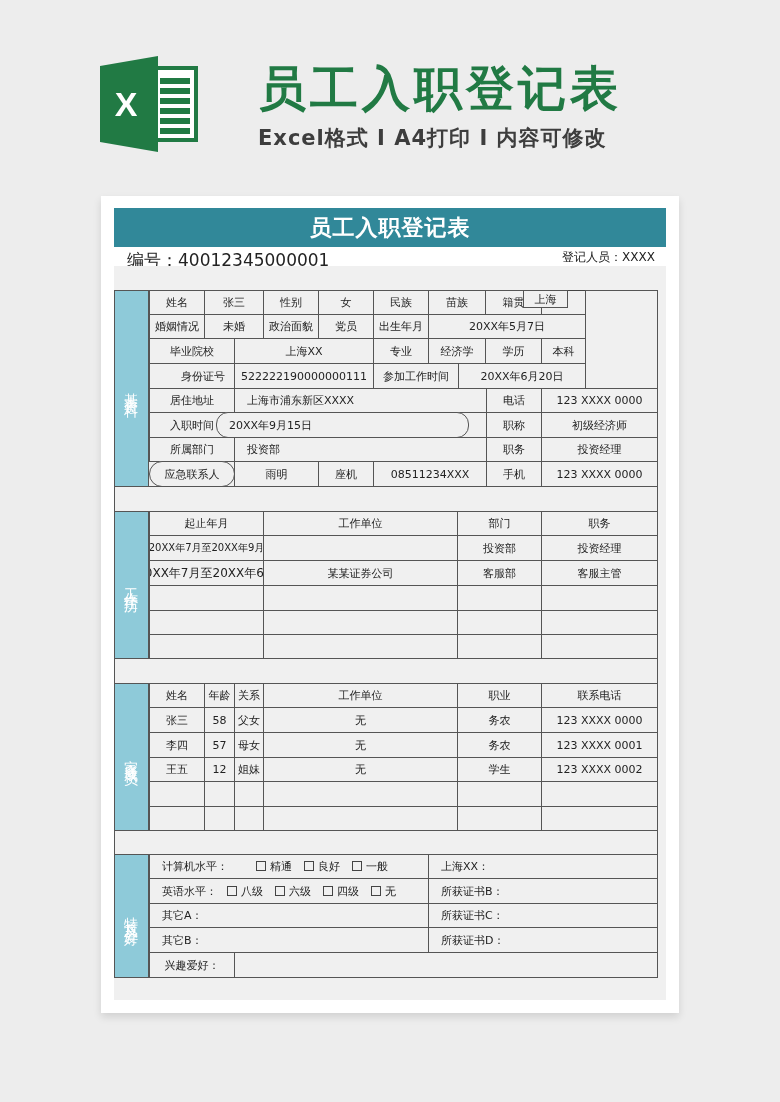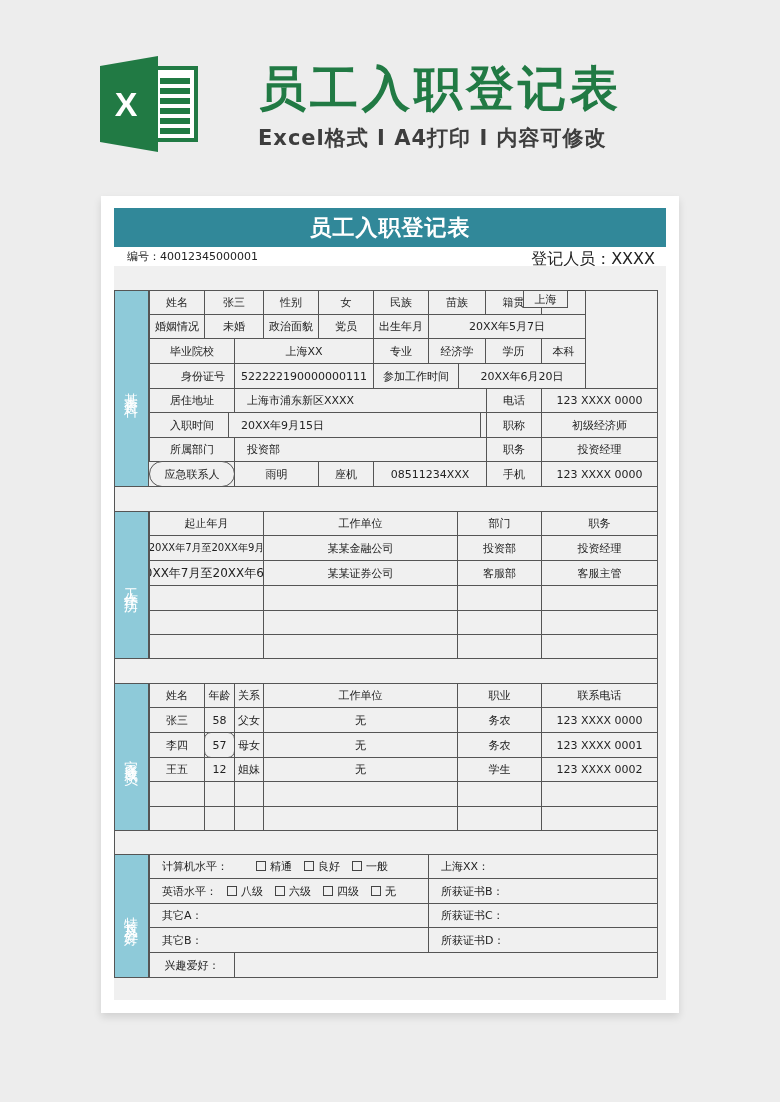--- a/index.html
+++ b/index.html
@@ -25,22 +25,22 @@
     position: absolute; left: 101px; top: 196px; width: 578px; height: 817px;
     background: #ffffff;
     box-shadow: 0 4px 8px rgba(0,0,0,0.12);
   }
   .title-bar {
     position: absolute; left: 13px; top: 12px; width: 552px; height: 39px;
     background: #318899; color: #ffffff;
     font-size: 22px; font-weight: bold; text-align: center; line-height: 39px;
     letter-spacing: 1px;
   }
-  .meta-left { position: absolute; left: 26px; top: 53px; font-size: 11px; color: #222; }
-  .meta-right { position: absolute; right: 24px; top: 53px; font-size: 16px; color: #222; }
+  .meta-left { position: absolute; left: 26px; top: 53px; font-size: 17px; color: #222; }
+  .meta-right { position: absolute; right: 24px; top: 53px; font-size: 12px; color: #222; }
   .gray-area {
     position: absolute; left: 13px; top: 70px; width: 552px; height: 734px;
     background: #f0f0f0;
   }
   .form {
     position: absolute; left: 114px; top: 290px; width: 543px; height: 687px;
     border: 1px solid #444;
   }
   .cell {
     position: absolute; border: 1px solid #555; background: #f0f0f0;
@@ -119,21 +119,21 @@
   <div class="cell" style="left:343px;top:72px;width:128px;height:26px;">20XX年6月20日</div>
 
   <div class="cell" style="left:470px;top:-1px;width:73px;height:99px;"></div>
 
   <div class="cell" style="left:34px;top:97px;width:86px;height:25px;">居住地址</div>
   <div class="cell left" style="left:119px;top:97px;width:253px;height:25px;">上海市浦东新区XXXX</div>
   <div class="cell" style="left:371px;top:97px;width:56px;height:25px;">电话</div>
   <div class="cell" style="left:426px;top:97px;width:117px;height:25px;">123 XXXX 0000</div>
 
   <div class="cell" style="left:34px;top:121px;width:86px;height:26px;">入职时间</div>
-  <div class="cell left" style="left:113px;top:121px;width:253px;height:26px;">20XX年9月15日</div>
+  <div class="cell left" style="left:101px;top:121px;width:253px;height:26px;border-radius:12px;">20XX年9月15日</div>
   <div class="cell" style="left:371px;top:121px;width:56px;height:26px;">职称</div>
   <div class="cell" style="left:426px;top:121px;width:117px;height:26px;">初级经济师</div>
 
   <div class="cell" style="left:34px;top:146px;width:86px;height:25px;">所属部门</div>
   <div class="cell left" style="left:119px;top:146px;width:253px;height:25px;">投资部</div>
   <div class="cell" style="left:371px;top:146px;width:56px;height:25px;">职务</div>
   <div class="cell" style="left:426px;top:146px;width:117px;height:25px;">投资经理</div>
 
   <div class="cell" style="left:34px;top:170px;width:86px;height:26px;border-radius:13px;">应急联系人</div>
   <div class="cell" style="left:119px;top:170px;width:85px;height:26px;">雨明</div>
@@ -144,21 +144,20 @@
 
   <div class="gap" style="left:-1px;top:195px;width:544px;height:26px;"></div>
 
   <div class="side" style="left:-1px;top:220px;width:35px;height:148px;">工作经历</div>
   <div class="cell" style="left:34px;top:220px;width:115px;height:25px;">起止年月</div>
   <div class="cell" style="left:148px;top:220px;width:195px;height:25px;">工作单位</div>
   <div class="cell" style="left:342px;top:220px;width:85px;height:25px;">部门</div>
   <div class="cell" style="left:426px;top:220px;width:117px;height:25px;">职务</div>
 
   <div class="cell" style="left:34px;top:244px;width:115px;height:26px;font-size:10px;">20XX年7月至20XX年9月</div>
-  <div class="cell" style="left:148px;top:244px;width:195px;height:26px;">某某金融公司</div>
   <div class="cell" style="left:342px;top:244px;width:85px;height:26px;">投资部</div>
   <div class="cell" style="left:426px;top:244px;width:117px;height:26px;">投资经理</div>
 
   <div class="cell" style="left:34px;top:269px;width:115px;height:26px;font-size:12px;">20XX年7月至20XX年6月</div>
   <div class="cell" style="left:148px;top:269px;width:195px;height:26px;">某某证券公司</div>
   <div class="cell" style="left:342px;top:269px;width:85px;height:26px;">客服部</div>
   <div class="cell" style="left:426px;top:269px;width:117px;height:26px;">客服主管</div>
 
   <div class="cell" style="left:34px;top:294px;width:115px;height:26px;"></div>
   <div class="cell" style="left:148px;top:294px;width:195px;height:26px;"></div>
@@ -186,21 +185,21 @@
   <div class="cell" style="left:426px;top:392px;width:117px;height:25px;">联系电话</div>
 
   <div class="cell" style="left:34px;top:416px;width:56px;height:26px;">张三</div>
   <div class="cell" style="left:89px;top:416px;width:31px;height:26px;">58</div>
   <div class="cell" style="left:119px;top:416px;width:30px;height:26px;">父女</div>
   <div class="cell" style="left:148px;top:416px;width:195px;height:26px;">无</div>
   <div class="cell" style="left:342px;top:416px;width:85px;height:26px;">务农</div>
   <div class="cell" style="left:426px;top:416px;width:117px;height:26px;">123 XXXX 0000</div>
 
   <div class="cell" style="left:34px;top:441px;width:56px;height:26px;">李四</div>
-  <div class="cell" style="left:89px;top:441px;width:31px;height:26px;border-radius:7px;">57</div>
+  <div class="cell" style="left:89px;top:441px;width:31px;height:26px;">57</div>
   <div class="cell" style="left:119px;top:441px;width:30px;height:26px;">母女</div>
   <div class="cell" style="left:148px;top:441px;width:195px;height:26px;">无</div>
   <div class="cell" style="left:342px;top:441px;width:85px;height:26px;">务农</div>
   <div class="cell" style="left:426px;top:441px;width:117px;height:26px;">123 XXXX 0001</div>
 
   <div class="cell" style="left:34px;top:466px;width:56px;height:25px;">王五</div>
   <div class="cell" style="left:89px;top:466px;width:31px;height:25px;">12</div>
   <div class="cell" style="left:119px;top:466px;width:30px;height:25px;">姐妹</div>
   <div class="cell" style="left:148px;top:466px;width:195px;height:25px;">无</div>
   <div class="cell" style="left:342px;top:466px;width:85px;height:25px;">学生</div>

